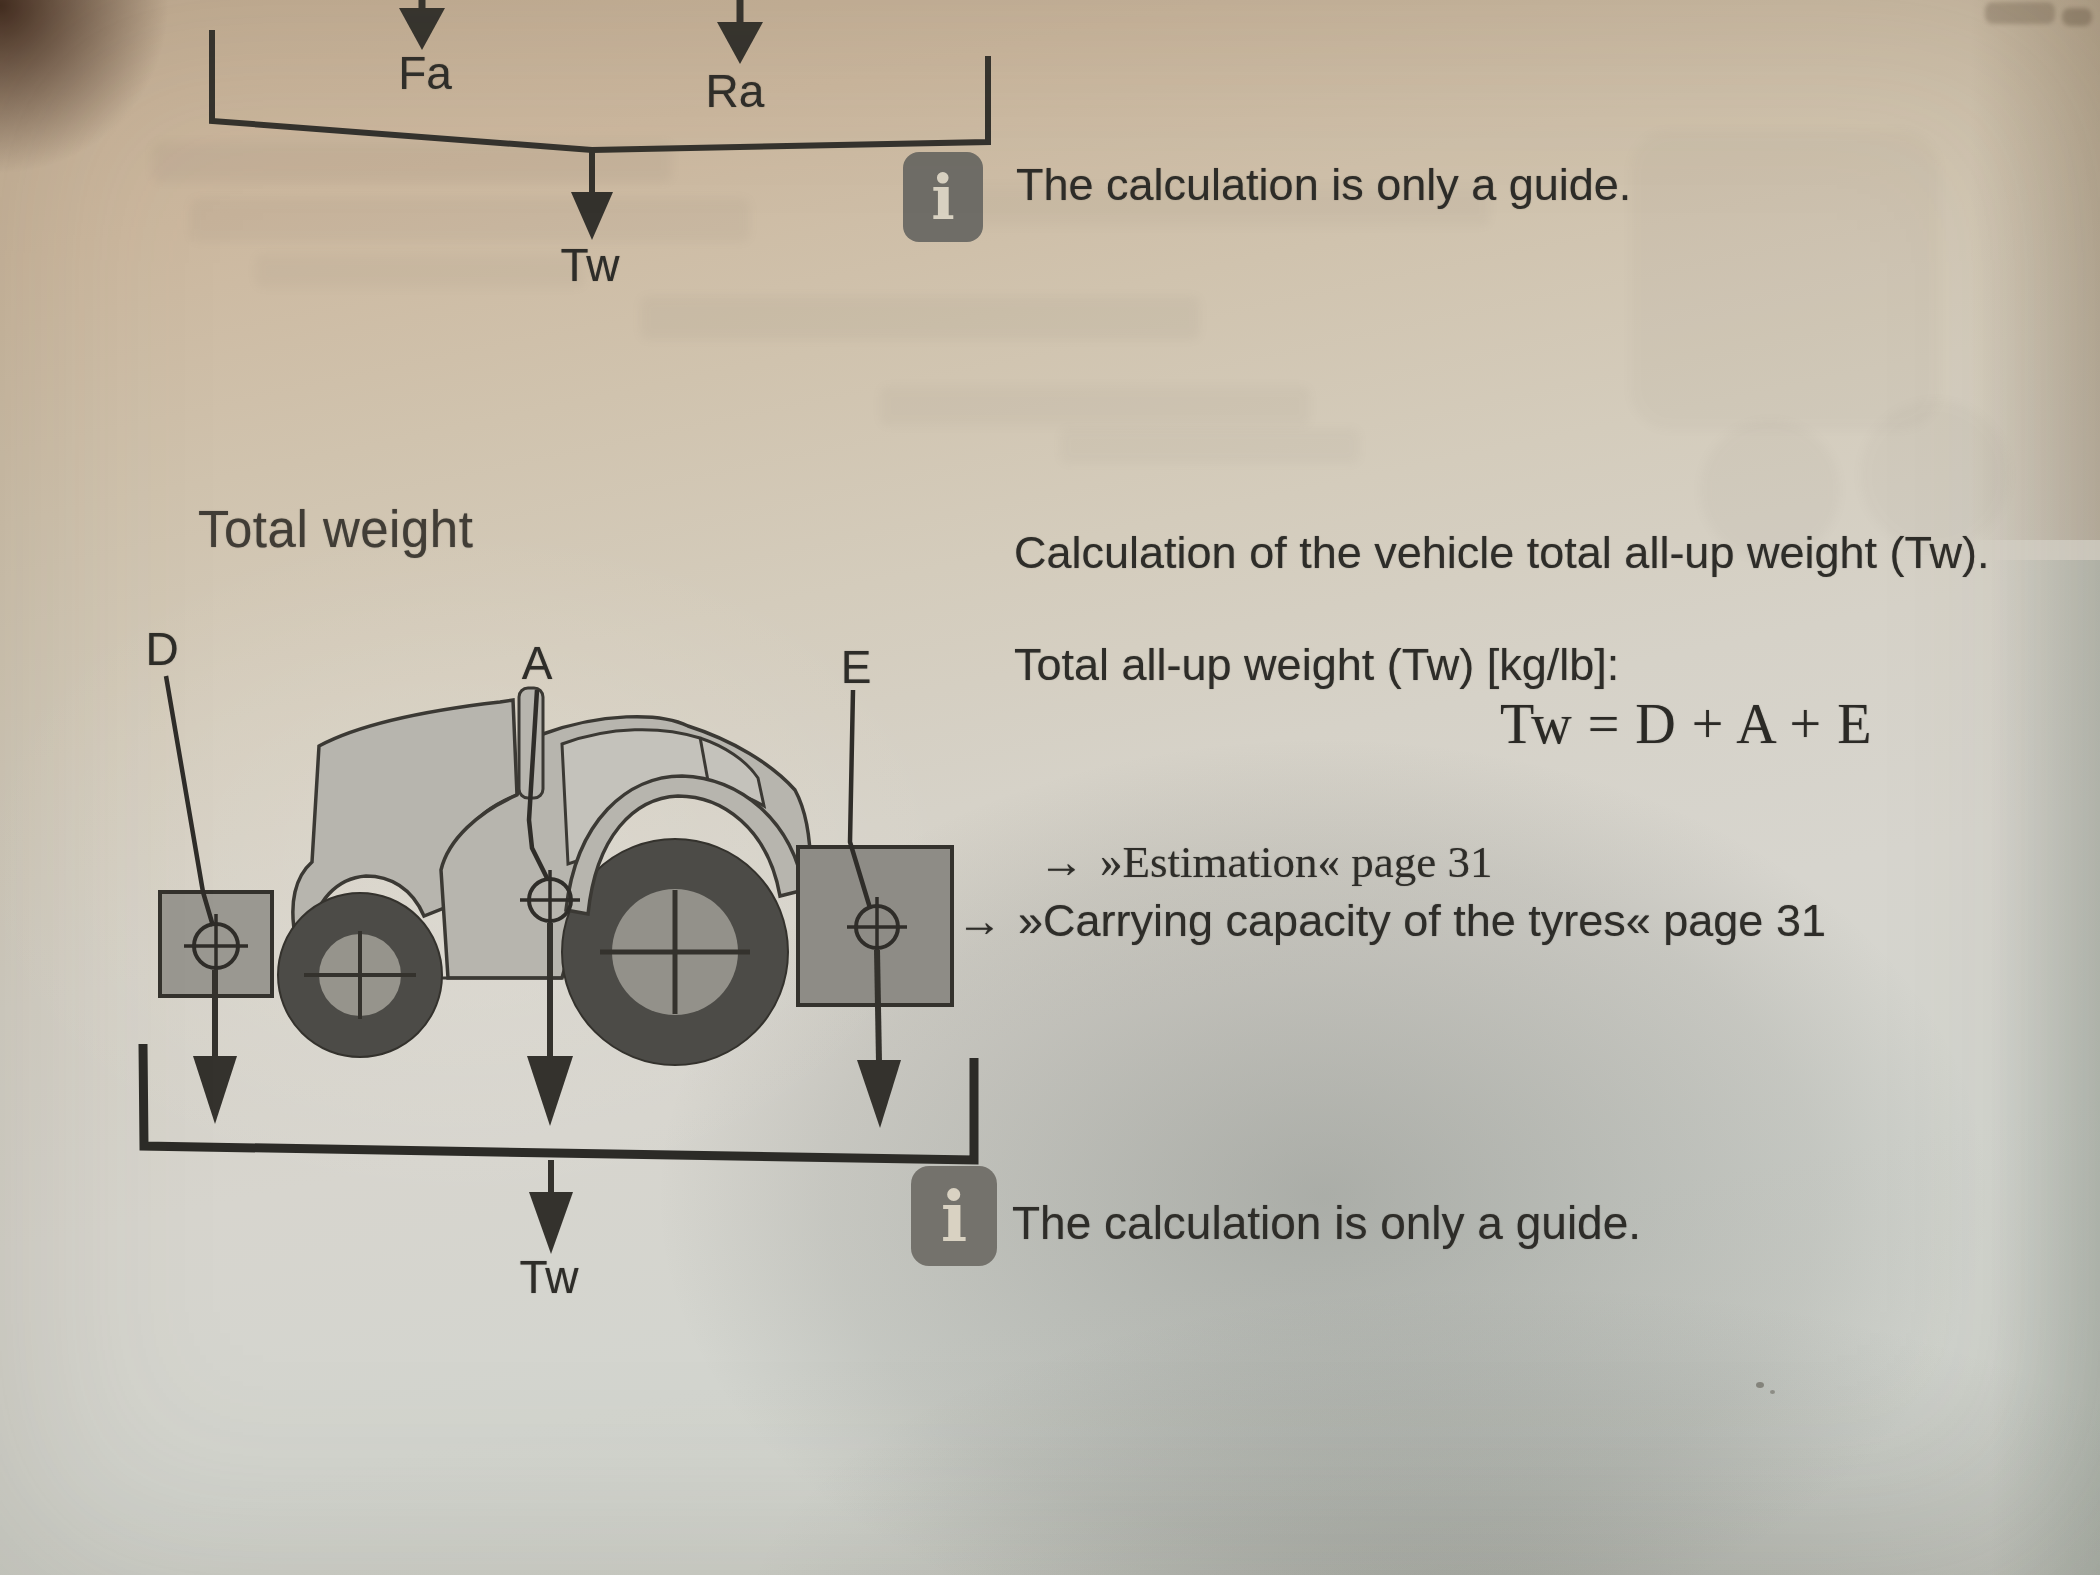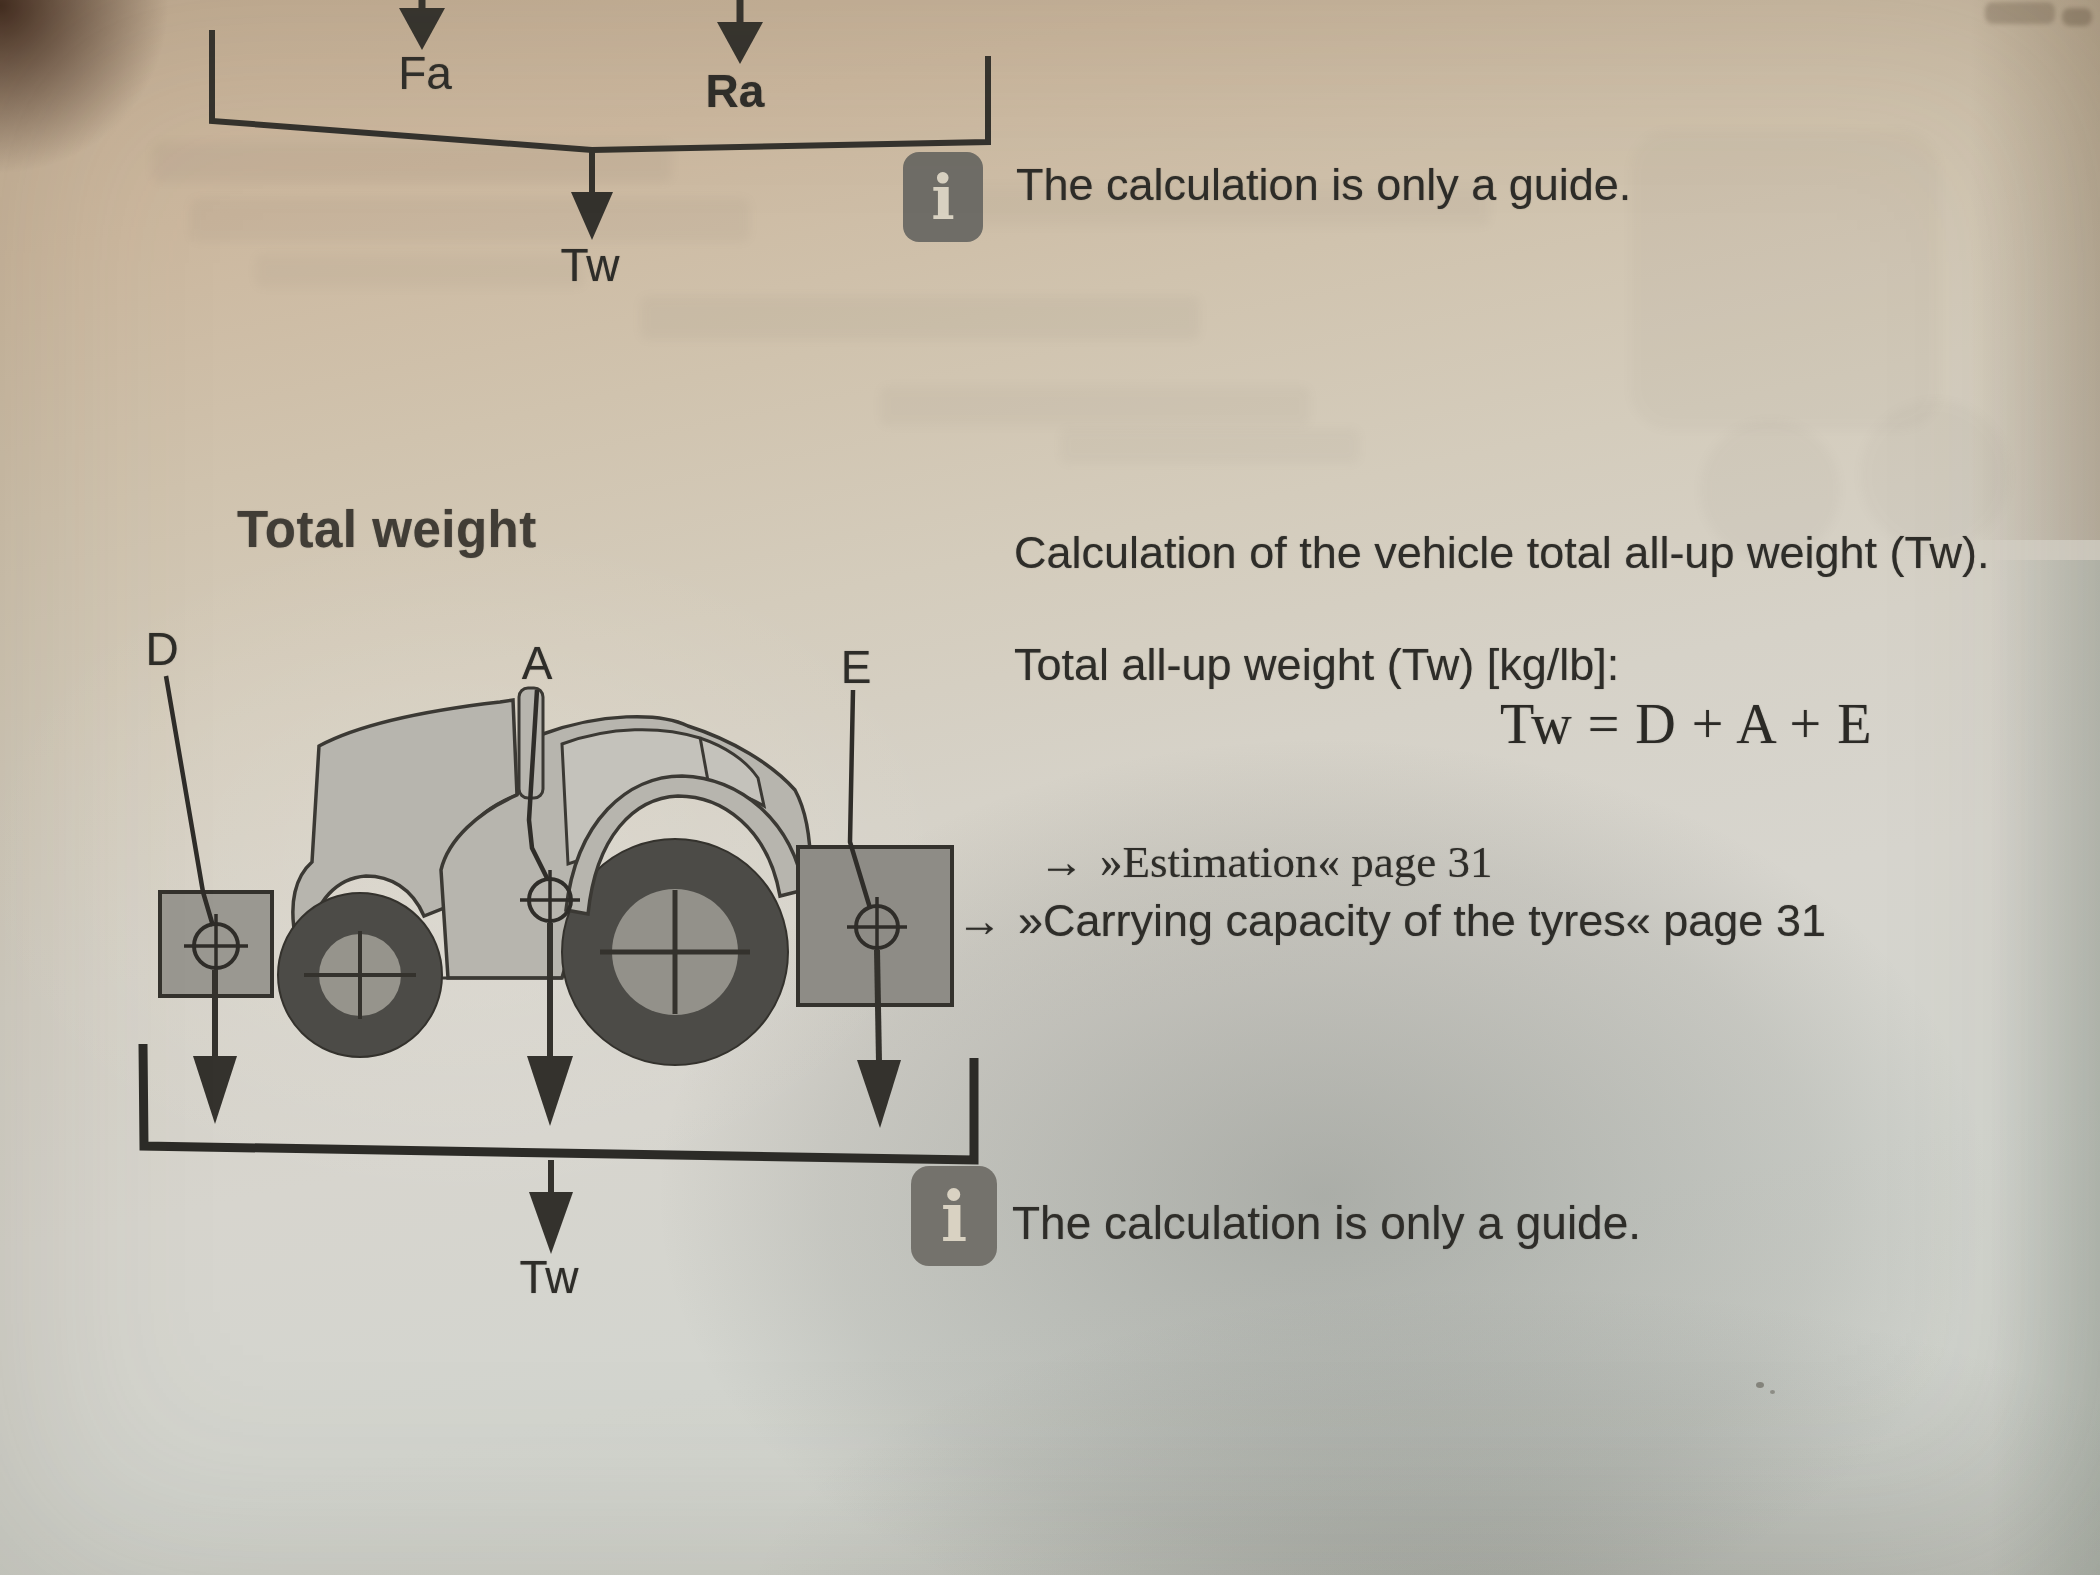--- a/index.html
+++ b/index.html
@@ -20,21 +20,21 @@
     background:linear-gradient(to right, rgba(0,0,0,0), rgba(108,84,54,0.25));}
   #edge-right-bottom{right:0;top:560px;width:110px;height:1015px;
     background:linear-gradient(to right, rgba(0,0,0,0), rgba(118,134,124,0.30));}
   .ghost{position:absolute;background:#6e655a;filter:blur(5px);border-radius:8px;}
   .speck{position:absolute;background:#57534a;border-radius:50%;}
   
   .t{position:absolute;color:#2e2d29;line-height:1.1;white-space:nowrap;
      text-shadow:0 0 1.2px rgba(46,45,41,0.45);}
   .body-t{font-size:45px;margin-top:12px;}
   .lbl{font-size:46px;transform:translateX(-50%);}
-  #heading{font-size:51px;font-weight:bold;color:#413d36;letter-spacing:0.5px;margin-left:39px;}
+  #heading{font-size:51px;font-weight:normal;color:#413d36;letter-spacing:0.5px;}
   #formula{font-family:"Liberation Serif",serif;font-size:56px;letter-spacing:1px;color:#2b2a26;}
   .linkrow .arr{display:inline-block;margin-right:16px;}
   
   .info-icon{position:absolute;display:flex;align-items:center;justify-content:center;
      background:#6f6d67;color:#d9d2c2;font-family:"DejaVu Serif",serif;font-weight:bold;}
   #info-icon-top{left:903px;top:152px;width:80px;height:90px;border-radius:16px;font-size:62px;}
   #info-icon-bottom{left:911px;top:1166px;width:86px;height:100px;border-radius:18px;font-size:70px;background:#74726c;}
   svg{position:absolute;left:0;top:0;}
 </style>
 </head>
@@ -145,21 +145,21 @@
       <polygon points="857,1060 901,1060 880,1128" stroke="none"></polygon>
     </g>
 
     <polyline points="143,1044 144,1146 974,1160 974,1058" fill="none" stroke="#2c2b27" stroke-width="9"></polyline>
     <line x1="551" y1="1160" x2="551" y2="1194" stroke="#34322d" stroke-width="6"></line>
     <polygon points="529,1192 573,1192 551,1254" fill="#34322d"></polygon>
   </g>
 </svg>
 
 <div class="t lbl" style="left:425px;top:48px;">Fa</div>
-<div class="t lbl" style="left:735px;top:66px;font-weight:bold;">Ra</div>
+<div class="t lbl" style="left:735px;top:66px;">Ra</div>
 <div class="t lbl" style="left:590px;top:240px;">Tw</div>
 
 <div class="info-icon" id="info-icon-top">
   <span>i</span>
 </div>
 <div class="t body-t" style="left:1016px;top:148px;">The calculation is only a guide.</div>
 
 <div class="t" id="heading" style="left:198px;top:502px;">Total weight</div>
 <div class="t body-t" style="left:1014px;top:516px;">Calculation of the vehicle total all-up weight (Tw).</div>
 <div class="t body-t" style="left:1014px;top:628px;text-align:right;">Total all-up weight (Tw) [kg/lb]:</div>

